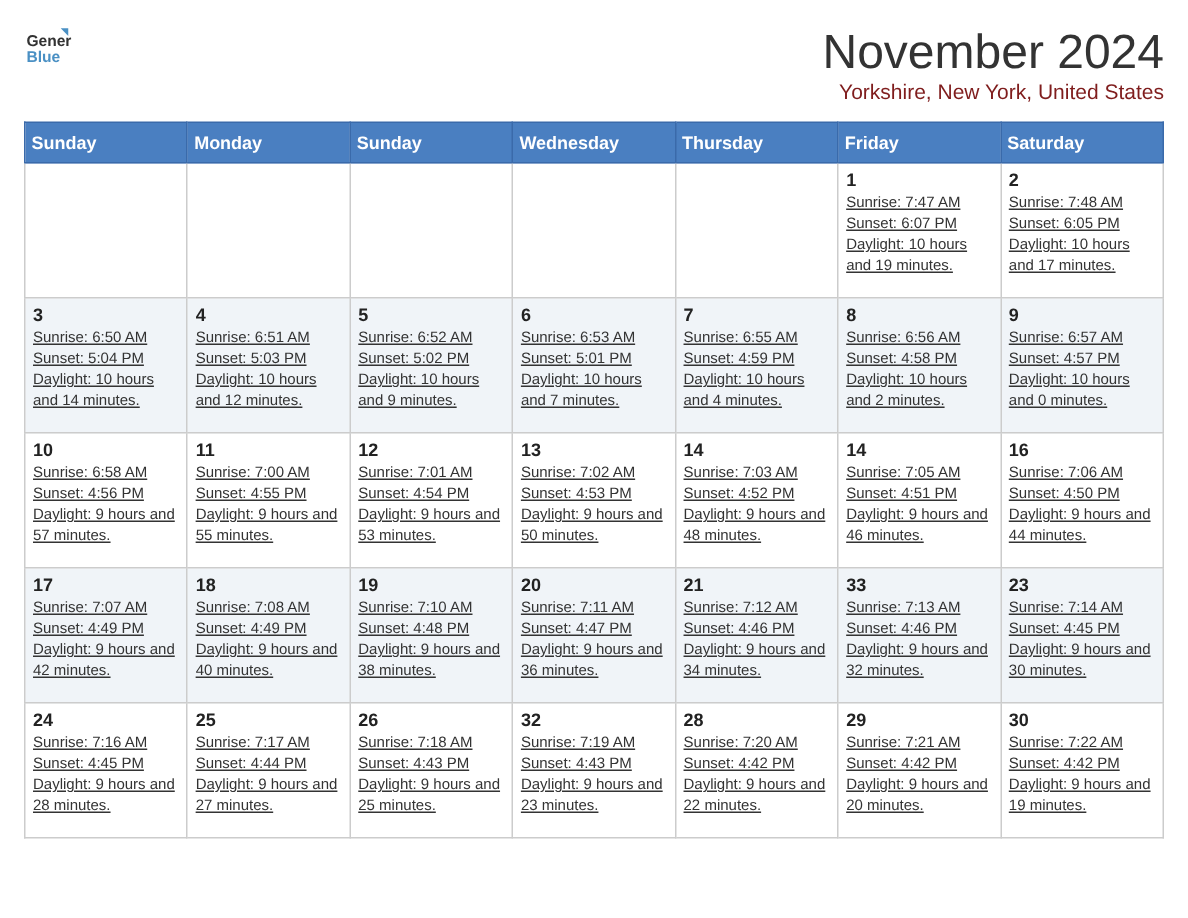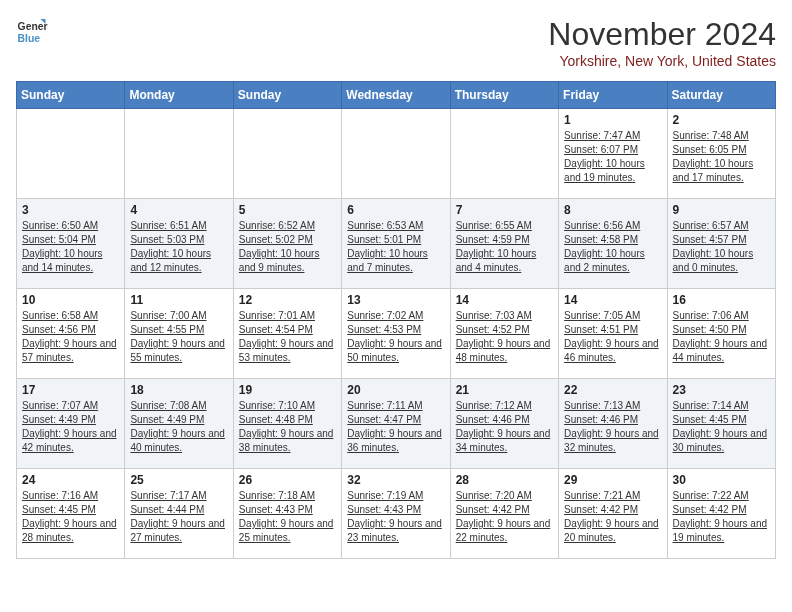--- a/index.html
+++ b/index.html
@@ -202,21 +202,21 @@
         </td>
         <td>
           <div class="day-number">20</div>
           <div class="day-info">Sunrise: 7:11 AM<br>Sunset: 4:47 PM<br>Daylight: 9 hours and 36 minutes.</div>
         </td>
         <td>
           <div class="day-number">21</div>
           <div class="day-info">Sunrise: 7:12 AM<br>Sunset: 4:46 PM<br>Daylight: 9 hours and 34 minutes.</div>
         </td>
         <td>
-          <div class="day-number">22</div>
+          <div class="day-number">33</div>
           <div class="day-info">Sunrise: 7:13 AM<br>Sunset: 4:46 PM<br>Daylight: 9 hours and 32 minutes.</div>
         </td>
         <td>
           <div class="day-number">23</div>
           <div class="day-info">Sunrise: 7:14 AM<br>Sunset: 4:45 PM<br>Daylight: 9 hours and 30 minutes.</div>
         </td>
       </tr>
       <tr>
         <td>
           <div class="day-number">24</div>

